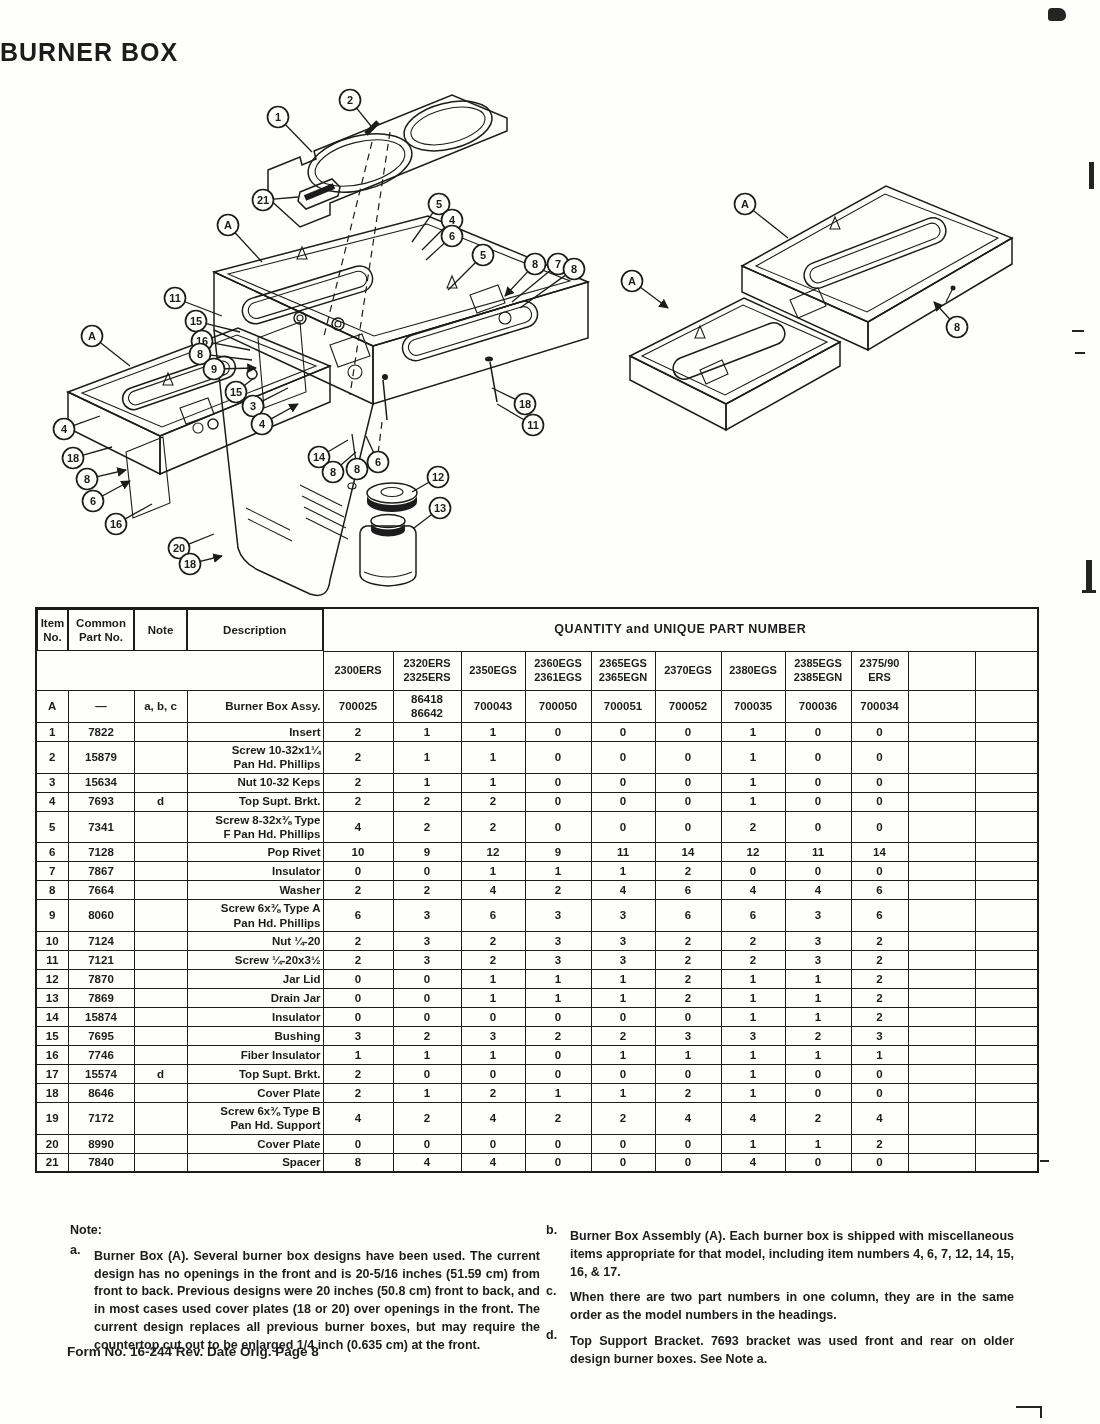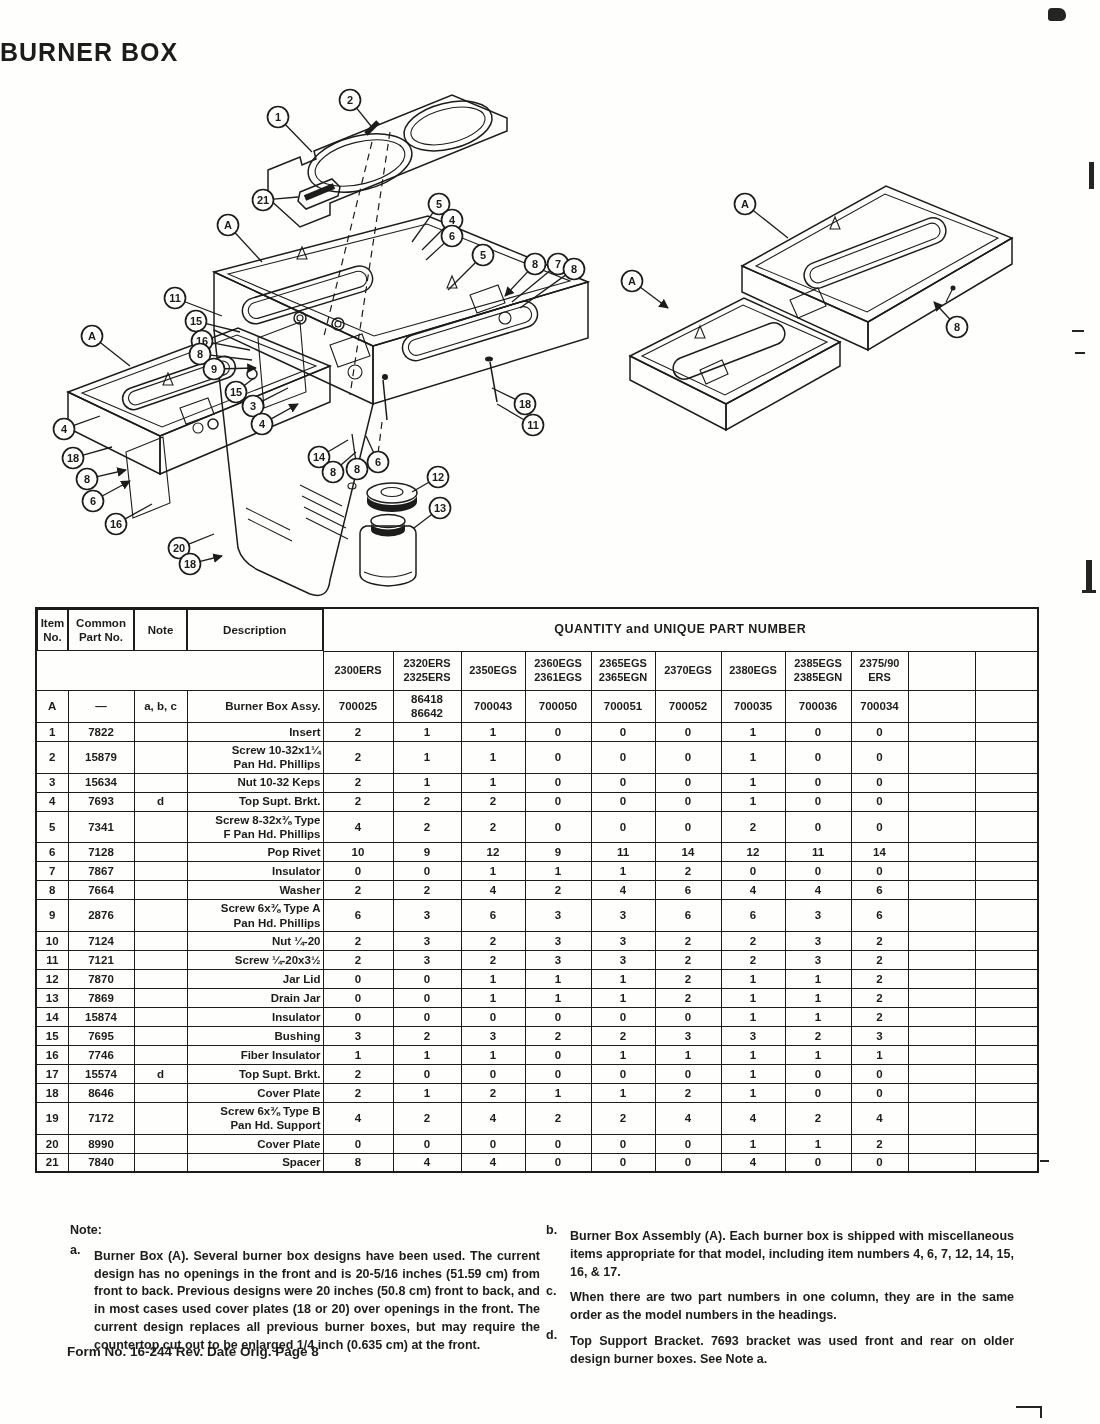--- a/index.html
+++ b/index.html
@@ -559,21 +559,21 @@
           <td class="qty">4</td>
           <td class="qty">6</td>
           <td class="qty">4</td>
           <td class="qty">4</td>
           <td class="qty">6</td>
           <td class="qty"></td>
           <td class="qty"></td>
         </tr>
         <tr>
           <td class="item">9</td>
-          <td class="part">2876</td>
+          <td class="part">8060</td>
           <td class="note"></td>
           <td class="desc">Screw 6x⅜ Type A
 Pan Hd. Phillips</td>
           <td class="qty">6</td>
           <td class="qty">3</td>
           <td class="qty">6</td>
           <td class="qty">3</td>
           <td class="qty">3</td>
           <td class="qty">6</td>
           <td class="qty">6</td>

